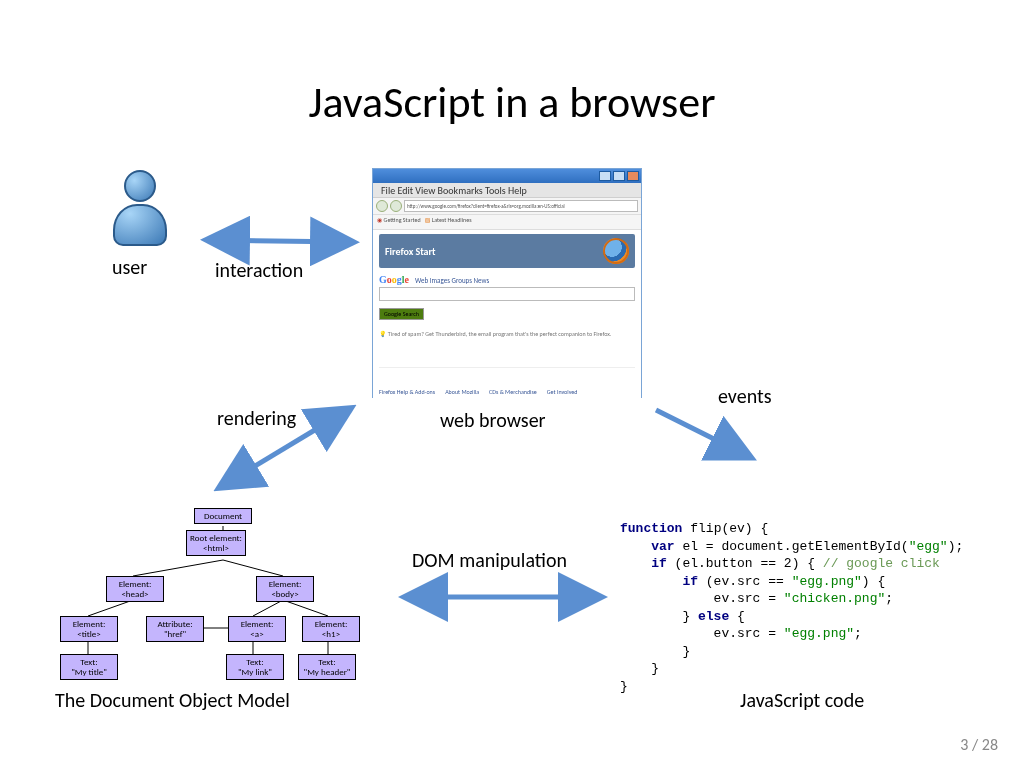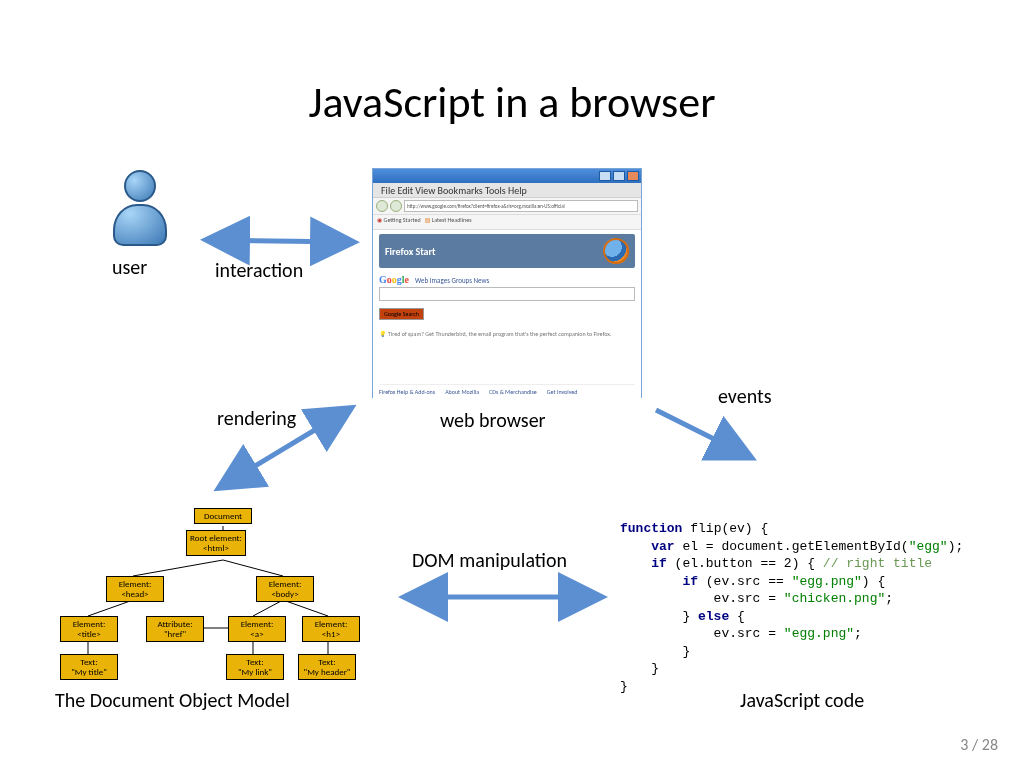--- a/index.html
+++ b/index.html
@@ -143,42 +143,42 @@
   }
   .browser-thumb .google-logo span:nth-child(1){color:#4285F4;}
   .browser-thumb .google-logo span:nth-child(2){color:#EA4335;}
   .browser-thumb .google-logo span:nth-child(3){color:#FBBC05;}
   .browser-thumb .google-logo span:nth-child(4){color:#4285F4;}
   .browser-thumb .google-logo span:nth-child(5){color:#34A853;}
   .browser-thumb .google-logo span:nth-child(6){color:#EA4335;}
   .browser-thumb .searchbox {
     margin-top: 2px; height: 12px; background:#fff; border:1px solid #bbb;
   }
-  .browser-thumb .search-btn { margin-top:3px; font-size:6px; border:1px solid #999; background:#c2410c; display:inline-block; padding:1px 4px; }
+  .browser-thumb .search-btn { margin-top:3px; font-size:6px; border:1px solid #999; background:#4d7c0f; display:inline-block; padding:1px 4px; }
   .browser-thumb .tip { margin-top:10px; font-size:6px; color:#777; }
   .browser-thumb .tip .bulb { color:#f1c40f; }
   .browser-thumb .footer {
     position:absolute; bottom:4px; left:6px; right:6px;
     font-size:6px; color:#3b5998; display:flex; gap:10px;
-    border-top:1px solid #eee; padding-top:3px;
+    border-top:1px solid #eee; padding-top:20px;
   }
 
   
   .dom-tree {
     position: absolute;
     left: 28px;
     top: 508px;
     width: 340px;
     height: 175px;
   }
   .dom-tree svg { position:absolute; left:0; top:0; pointer-events:none; }
   .dom-node {
     position: absolute;
     border: 1px solid #000;
-    background: #eab308;
+    background: #c4b5fd;
     font-size: 9px;
     text-align: center;
     padding: 2px 3px;
     line-height: 1.1;
     min-width: 50px;
   }
   
   .code-block {
     position: absolute;
     left: 620px;
@@ -322,21 +322,21 @@
 "My title"</div>
     <div class="dom-node" style="left:198px; top:146px; white-space:pre;">Text:
 "My link"</div>
     <div class="dom-node" style="left:270px; top:146px; white-space:pre;">Text:
 "My header"</div>
   </div>
   <div class="label" style="left:55px; top:688px;">The Document Object Model</div>
 
   <div class="code-block"><span class="kw">function</span><span> flip(ev) {</span>
 <span class="kw">    var</span><span> el = document.getElementById(</span><span class="str">"egg"</span><span>);</span>
-<span class="kw">    if</span><span> (el.button == 2) { </span><span class="cm">// right title</span>
+<span class="kw">    if</span><span> (el.button == 2) { </span><span class="cm">// google click</span>
 <span class="kw">        if</span><span> (ev.src == </span><span class="str">"egg.png"</span><span>) {</span>
 <span>            ev.src = </span><span class="str">"chicken.png"</span><span>;</span>
 <span>        } </span><span class="kw">else</span><span> {</span>
 <span>            ev.src = </span><span class="str">"egg.png"</span><span>;</span>
 <span>        }</span>
 <span>    }</span>
 <span>}</span></div>
   <div class="label" style="left:740px; top:688px;">JavaScript code</div>
 
   <div class="page-num">

